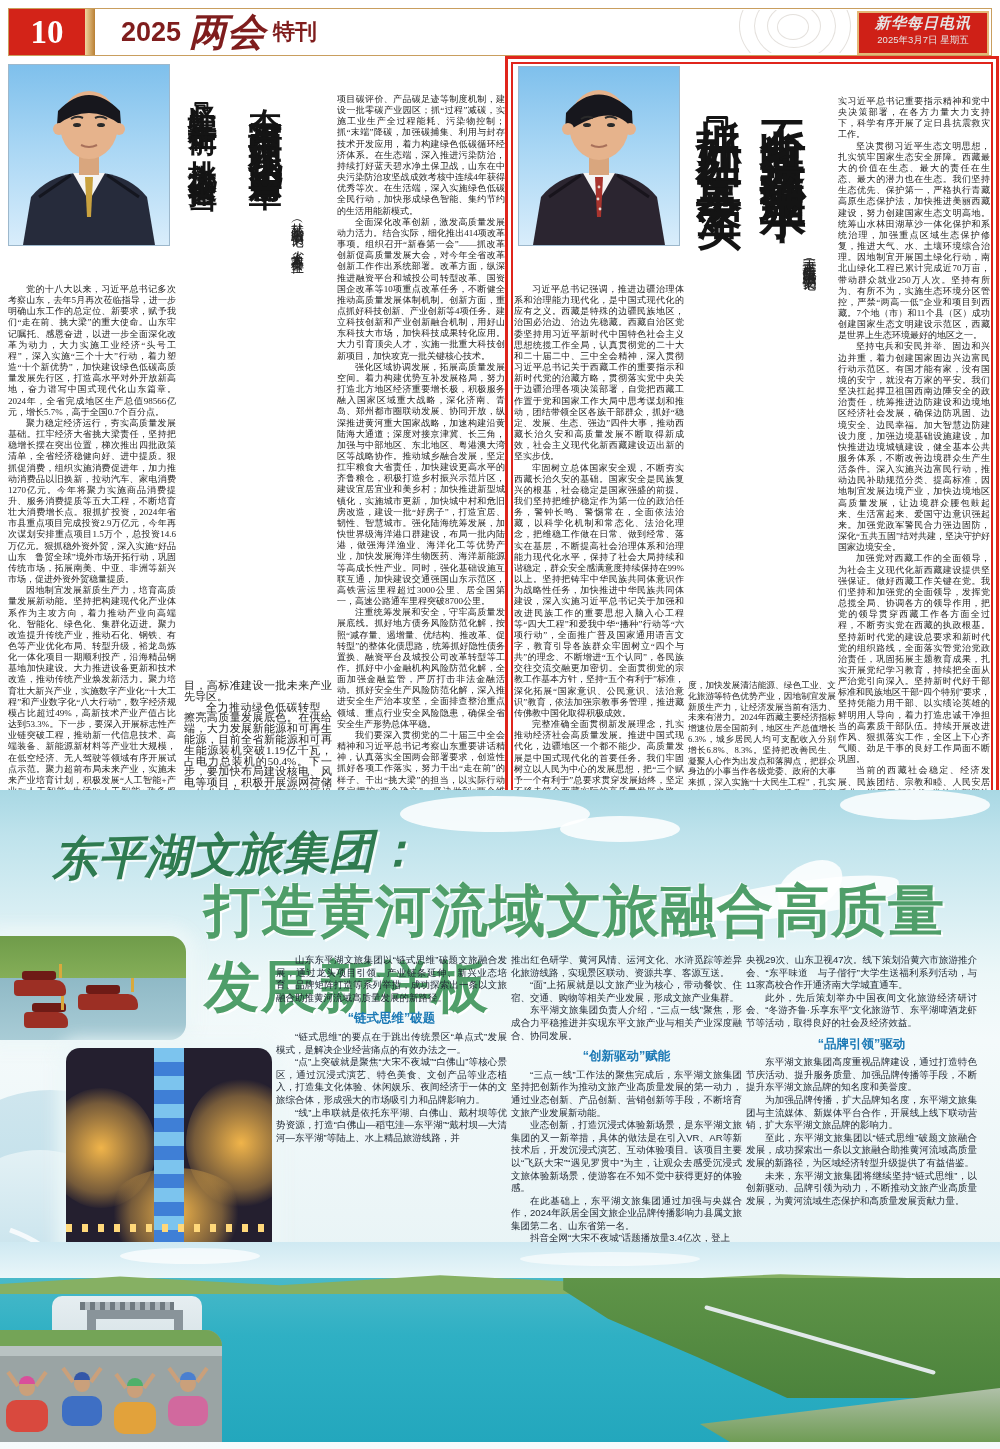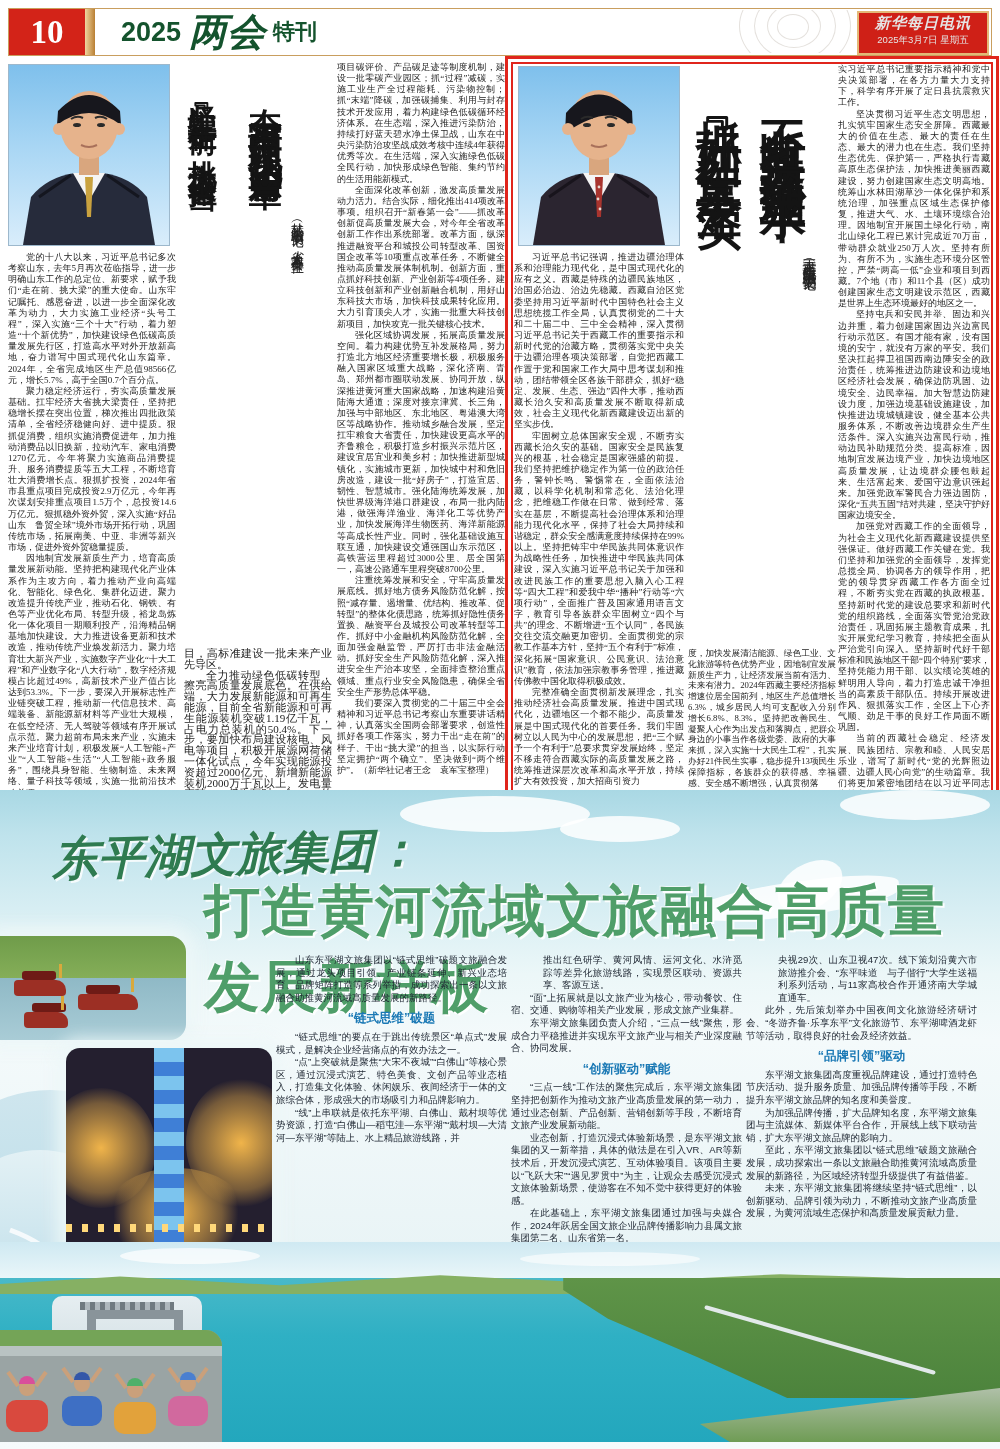--- a/index.html
+++ b/index.html
@@ -6,41 +6,41 @@
   body{width:1000px;height:1449px;position:relative;overflow:hidden;
        font-family:"Liberation Serif",serif;color:#1f1f1f;}
 
   
   #header{position:absolute;left:8px;top:8px;width:982px;height:46px;
           border:1px solid #c99e5e;background:#fff;}
   #pagenum{position:absolute;left:0;top:0;width:76px;height:46px;background:#d32318;
            color:#fff;font-weight:bold;font-size:33px;text-align:center;line-height:46px;}
   #pagenum-bar{position:absolute;left:76px;top:0;width:10px;height:46px;
            background:linear-gradient(90deg,#f0d6a0,#b97f33);}
-  #edition{position:absolute;left:112px;top:0;height:46px;display:flex;align-items:center;gap:8px;color:#14532d;}
+  #edition{position:absolute;left:112px;top:0;height:46px;display:flex;align-items:center;gap:8px;color:#7f1d1d;}
   #edition .yr{font-size:27px;font-weight:bold;font-family:"Liberation Sans",sans-serif;}
   #edition .big{font-size:38px;font-weight:bold;font-style:italic;font-family:"DejaVu Serif",cursive;line-height:40px;}
   #edition .suf{font-size:22px;font-weight:bold;}
   #swirl{position:absolute;left:690px;top:1px;width:172px;height:43px;overflow:hidden;opacity:.5;}
   #swirl div{position:absolute;border:1px solid rgba(150,135,120,.5);border-radius:50%;}
   #masthead-box{position:absolute;right:2px;top:2px;width:128px;height:40px;background:#cf2017;
            border:2px solid #e3b877;color:#e5e5e5;text-align:center;}
   #masthead-box .mh{font-size:15px;font-weight:bold;line-height:20px;letter-spacing:1px;font-style:italic;}
   #masthead-box .dt{font-size:9.5px;line-height:14px;font-family:"Liberation Sans",sans-serif;}
 
   
   #redbox{position:absolute;left:505px;top:56px;width:488px;height:736px;
           border:3px solid #e0251c;box-shadow:inset 0 0 0 3px #fff,inset 0 0 0 5px #e0251c;}
   .portrait{position:absolute;overflow:hidden;border:1px solid #9db8cc;
           background:linear-gradient(180deg,#7fc0ec 0%,#a8d6f4 45%,#d9edfb 100%);}
   .vhead{position:absolute;writing-mode:vertical-rl;text-orientation:upright;
           font-weight:bold;color:#141414;font-family:"Liberation Serif",serif;}
   .vby{position:absolute;writing-mode:vertical-rl;text-orientation:upright;color:#222;}
   .art-col{position:absolute;text-align:justify;overflow:hidden;color:#242424;
-          font-size:9px;line-height:11.15px;}
+          font-size:9px;line-height:11.15px;margin-top:32px;}
   .art-col p{margin:0;text-indent:2em;}
   .art-col p.cont{text-indent:0;}
 
   #hl-l1{left:183px;top:82px;height:556px;font-size:29px;letter-spacing:3px;}
   #hl-l2{left:242px;top:82px;height:556px;font-size:34px;letter-spacing:5px;}
   #by-l {left:288px;top:212px;height:300px;font-size:13px;letter-spacing:1.5px;}
   #l-col1{left:8px;  top:252px;width:168px;height:538px;}
   #l-mid {left:184px;top:648px;width:148px;height:142px;font-size:11px;line-height:10.8px;}
   #l-col2{left:337px;top:62px; width:168px;height:728px;}
 
@@ -57,21 +57,21 @@
   .cloud{position:absolute;background:#fff;border-radius:50%;opacity:.85;}
   #kicker{position:absolute;left:52px;top:34px;font-size:46px;font-weight:bold;font-style:italic;
      color:#2f7b50;transform:rotate(-1.5deg);font-family:"DejaVu Serif",cursive;
      text-shadow:2px 2px 0 rgba(255,255,255,.8);}
   #ftitle{position:absolute;left:204px;top:84px;font-size:56px;font-weight:900;color:#4f9e69;
      letter-spacing:1px;font-family:"Liberation Sans",sans-serif;
      text-shadow:2px 2px 0 rgba(255,255,255,.9),-1px -1px 0 rgba(255,255,255,.7);}
   .f-col{position:absolute;top:164px;width:231px;height:299px;overflow:hidden;text-align:justify;
      font-size:9.5px;line-height:12.6px;color:#1c2430;font-family:"Liberation Sans",sans-serif;}
   .f-col p{margin:0;text-indent:2em;}
-  .f-col p.cont{text-indent:0;margin-left:32px;}
+  .f-col p.cont{text-indent:0;}
   .f-col p.sub{text-align:center;color:#1b79b5;font-weight:bold;font-size:12.5px;
      margin:8px 0 6px;text-indent:0;}
   #f-col1{left:276px;} #f-col2{left:511px;} #f-col3{left:746px;}
 
   
   #boats{position:absolute;left:0;top:146px;width:186px;height:104px;border-radius:0 16px 16px 0;
      overflow:hidden;box-shadow:0 0 16px 10px rgba(236,247,248,.95);}
   #boats .reeds{position:absolute;left:0;top:0;width:100%;height:40%;
      background:linear-gradient(180deg,#6f9c4a,#85ae58);}
   #boats .water{position:absolute;left:0;top:40%;width:100%;height:60%;

